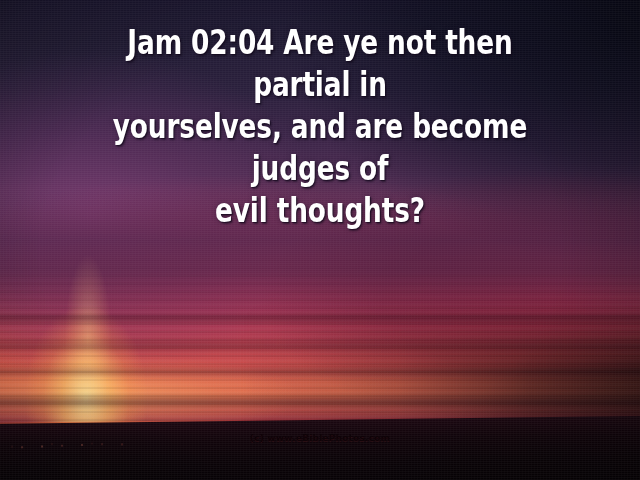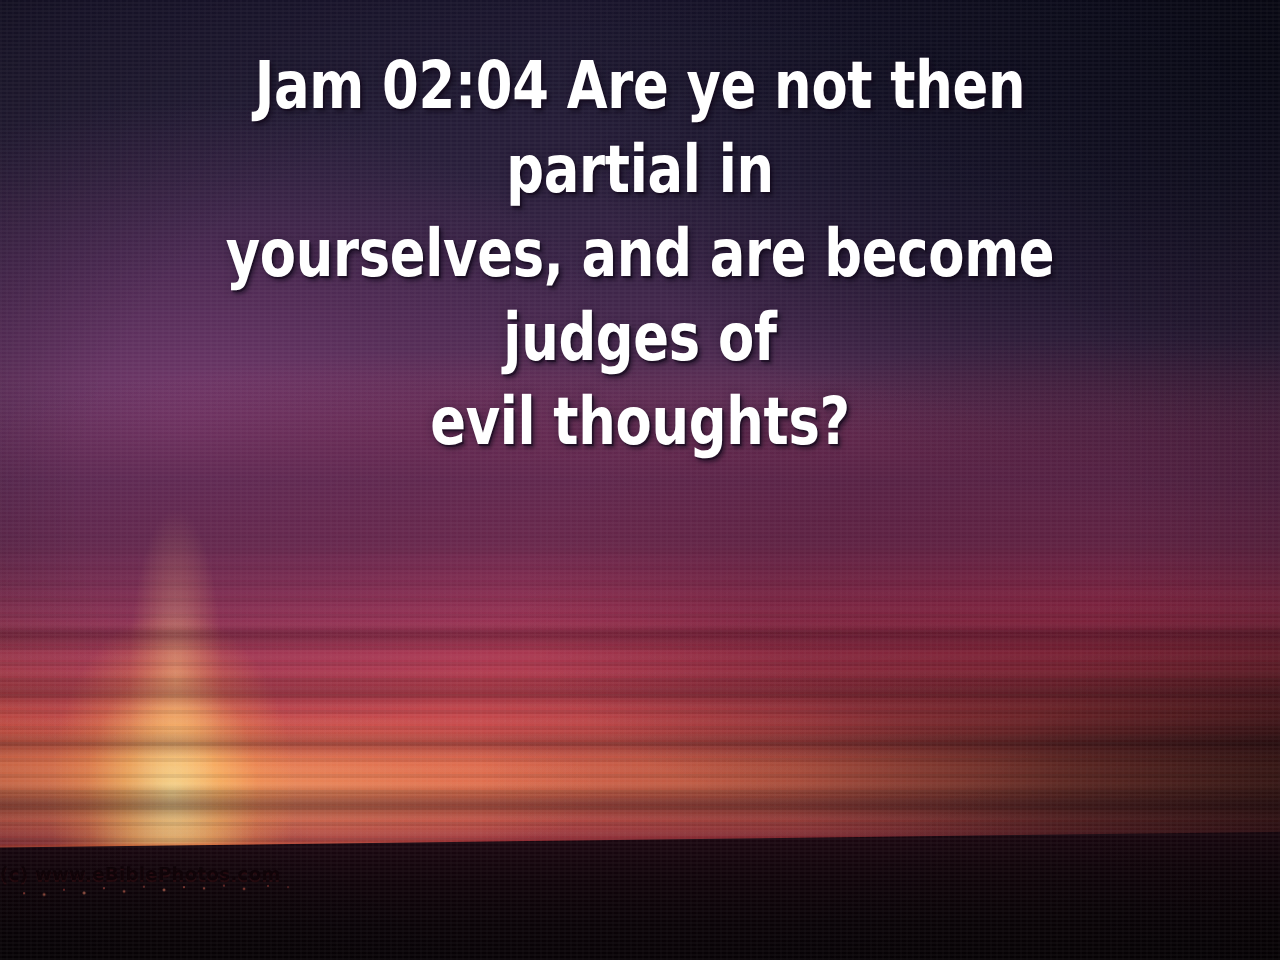--- a/index.html
+++ b/index.html
@@ -273,21 +273,21 @@
     white-space: normal;
     text-rendering: optimizeLegibility;
   }
 
   
   .watermark {
     position: absolute;
     left: 0;
     top: 433px;
     width: 640px;
-    text-align: left;
+    text-align: center;
     font-family: "DejaVu Sans", sans-serif;
     font-weight: bold;
     font-size: 9px;
     letter-spacing: 0.2px;
     color: rgba(14,3,8,0.92);
     text-shadow: 0 1px 0 rgba(120,26,30,0.18);
   }
 </style>
 </head>
 <body>

